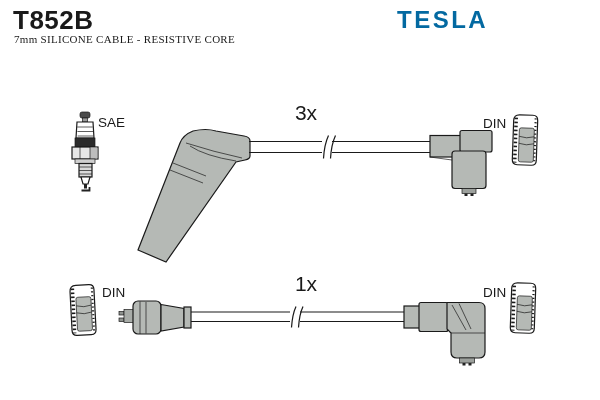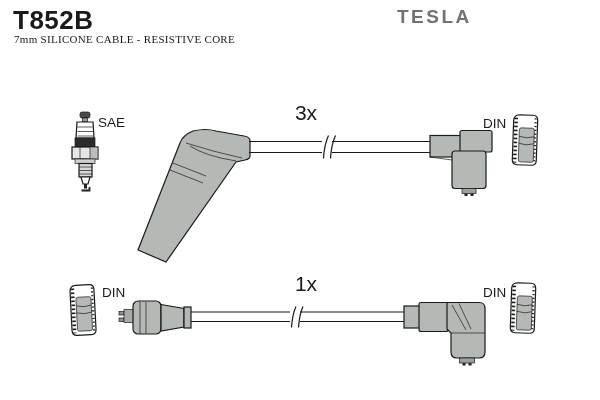--- a/index.html
+++ b/index.html
@@ -1,21 +1,21 @@
 <!DOCTYPE html>
 <html><head>
 <meta charset="utf-8">
 <style>
   html,body{margin:0;padding:0;background:#fff;}
   .page{position:relative;width:600px;height:388px;background:#ffffff;overflow:hidden;
         font-family:"Liberation Sans", sans-serif;color:#1a1a1a;}
   .title{position:absolute;top:5px;left:13px;font-size:26px;font-weight:700;letter-spacing:0.5px;}
   .subtitle{position:absolute;top:33px;left:14px;font-size:11px;font-weight:400;letter-spacing:0.3px;font-family:Liberation Serif, serif;}
-  .brand{position:absolute;top:6px;left:397px;font-size:19px;font-weight:700;
-         letter-spacing:2.5px;color:#737373;}
+  .brand{position:absolute;top:6px;left:397px;font-size:24px;font-weight:700;
+         letter-spacing:2.5px;color:#0369a1;}
   svg{position:absolute;top:0;left:0;}
   .ol{stroke:#1a1a1a;stroke-width:1.2;}
   .thin{stroke:#1a1a1a;stroke-width:0.7;}
   .boot{fill:#b5b9b5;}
   .lbl{font-family:"Liberation Sans", sans-serif;font-size:13.5px;font-weight:500;fill:#1a1a1a;}
   .qty{font-family:"Liberation Sans", sans-serif;font-size:21px;font-weight:500;fill:#1a1a1a;}
 </style>
 </head>
 <body>
 

